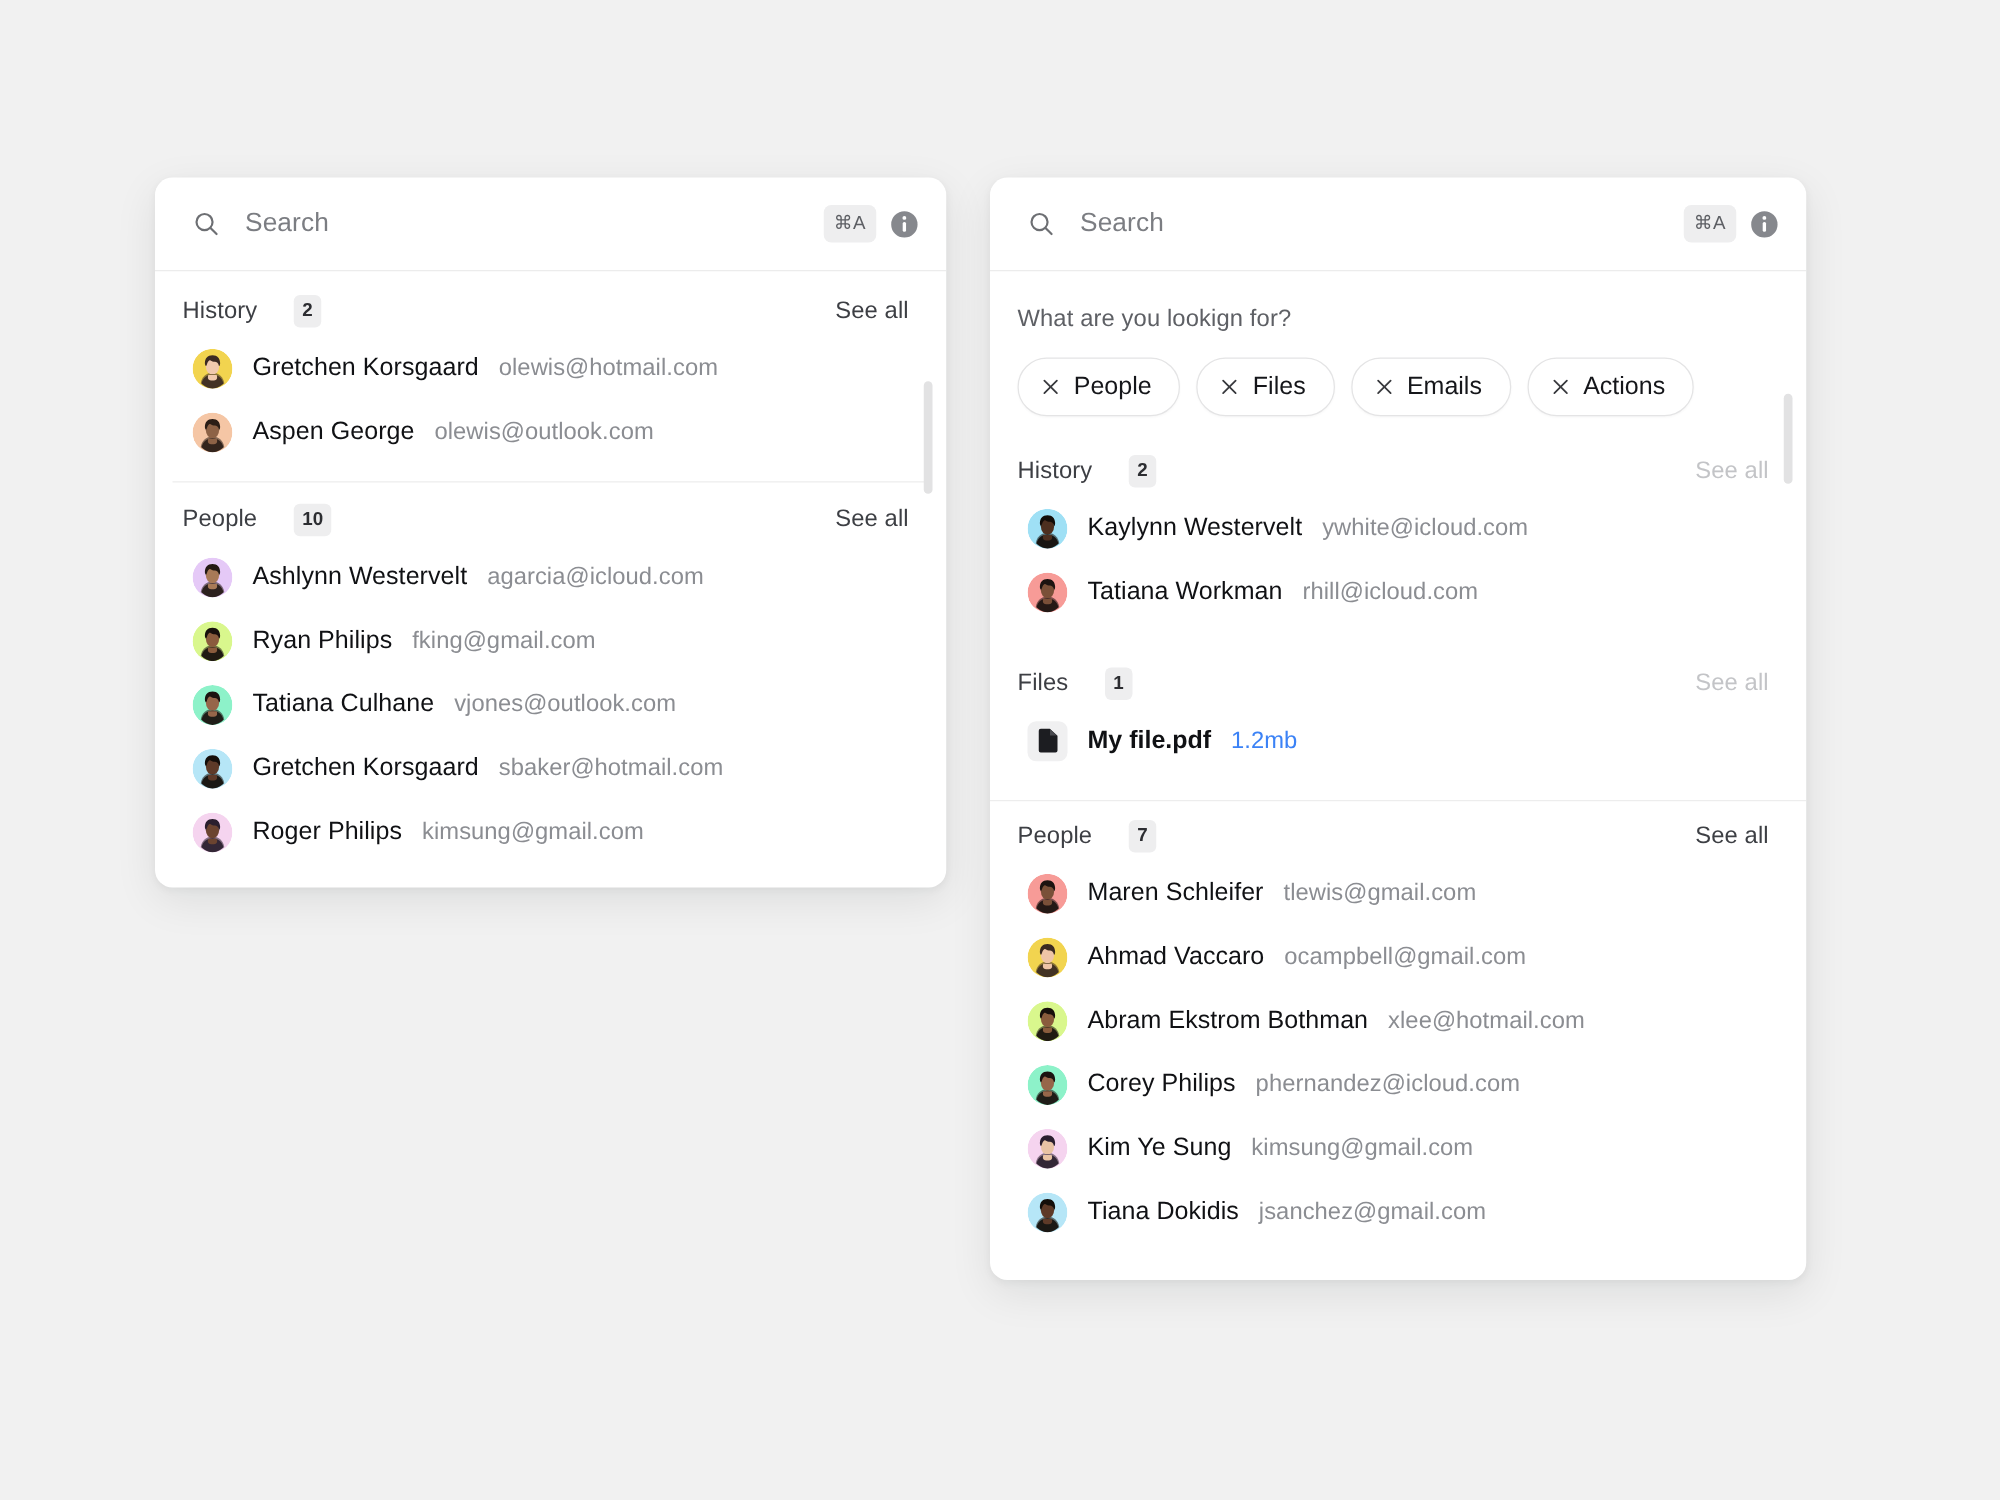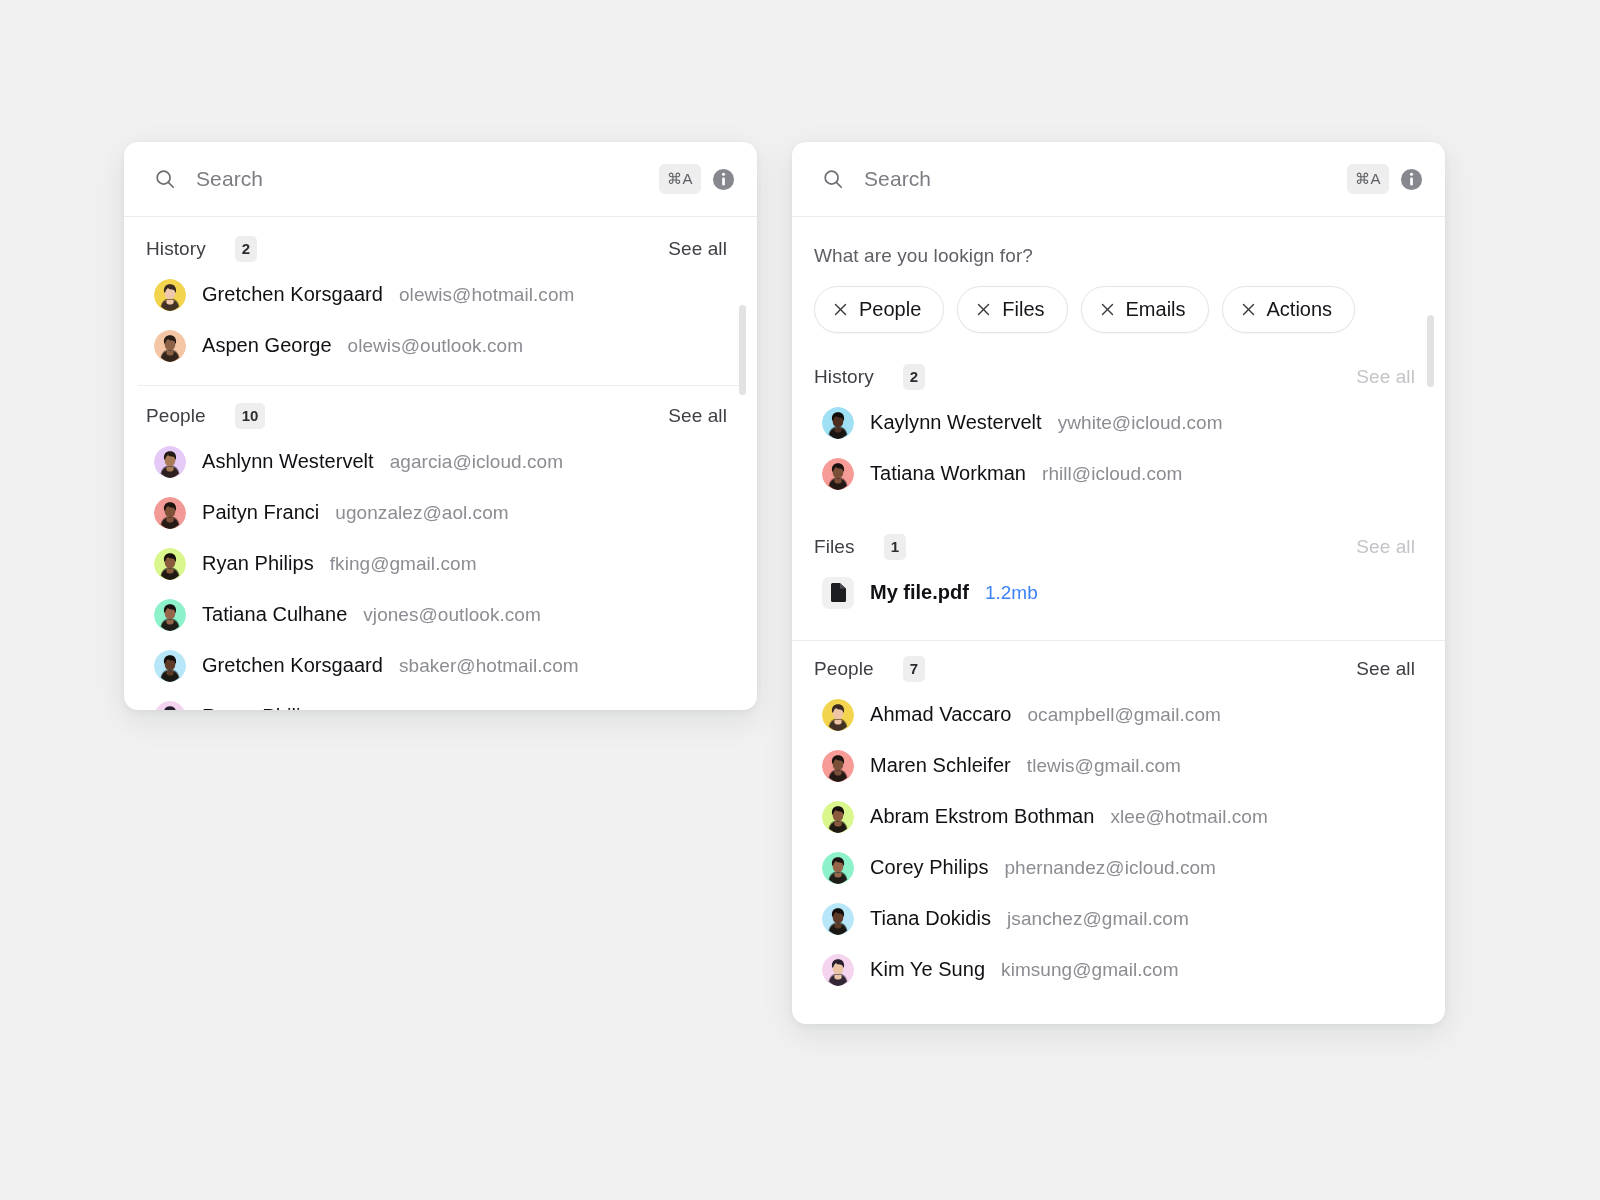--- a/index.html
+++ b/index.html
@@ -240,34 +240,20 @@
                 <path d="M16 20.6c4.6 0 7.8 2.9 8.7 7.2A16 16 0 0 1 16 32a16 16 0 0 1-8.7-4.2c.9-4.3 4.1-7.2 8.7-7.2z" fill="#241a14" opacity=".9"></path>
                 <path d="M12.6 20.9h6.8c.4 1.4.4 2.5 0 3.3-.9 1.7-5.9 1.7-6.8 0-.4-.8-.4-1.9 0-3.3z" fill="#a87a57"></path>
               </svg>
             </span>
           <span class="row-name">Ashlynn Westervelt</span>
           <span class="row-sub">agarcia@icloud.com</span>
         </div>
         <div class="row">
           <span class="avatar">
               <svg viewBox="0 0 32 32">
-                <circle cx="16" cy="16" r="16" fill="#f29a95"></circle>
-                <path d="M16 19.2c5.2 0 8.6 3.4 9.4 8.3A16 16 0 0 1 16 32a16 16 0 0 1-9.4-4.5c.8-4.9 4.2-8.3 9.4-8.3z" fill="#1d1410" opacity=".55"></path>
-                <ellipse cx="16" cy="14.2" rx="5.3" ry="6.4" fill="#7d5239"></ellipse>
-                <path d="M16 5.2c4 0 6.1 2.6 6.1 6.2 0 1.3-.3 2.3-.7 2.3-.5 0-.4-1.8-1.5-2.6-1.3-.9-2.6-.4-3.9-.9-1.3-.5-2-1.3-2.6-.8-1 .8-1.6 2.1-1.9 3.2-.2.8-.4 1.2-.8 1.1-.5-.2-.8-1.3-.8-2.3 0-3.6 2.1-6.2 6.1-6.2z" fill="#1d1410"></path>
-                <path d="M16 20.6c4.6 0 7.8 2.9 8.7 7.2A16 16 0 0 1 16 32a16 16 0 0 1-8.7-4.2c.9-4.3 4.1-7.2 8.7-7.2z" fill="#1d1410" opacity=".9"></path>
-                <path d="M12.6 20.9h6.8c.4 1.4.4 2.5 0 3.3-.9 1.7-5.9 1.7-6.8 0-.4-.8-.4-1.9 0-3.3z" fill="#7d5239"></path>
-              </svg>
-            </span>
-          <span class="row-name">Paityn Franci</span>
-          <span class="row-sub">ugonzalez@aol.com</span>
-        </div>
-        <div class="row">
-          <span class="avatar">
-              <svg viewBox="0 0 32 32">
                 <circle cx="16" cy="16" r="16" fill="#d9f78d"></circle>
                 <path d="M16 19.2c5.2 0 8.6 3.4 9.4 8.3A16 16 0 0 1 16 32a16 16 0 0 1-9.4-4.5c.8-4.9 4.2-8.3 9.4-8.3z" fill="#17100c" opacity=".55"></path>
                 <ellipse cx="16" cy="14.2" rx="5.3" ry="6.4" fill="#8a5c3d"></ellipse>
                 <path d="M16 5.2c4 0 6.1 2.6 6.1 6.2 0 1.3-.3 2.3-.7 2.3-.5 0-.4-1.8-1.5-2.6-1.3-.9-2.6-.4-3.9-.9-1.3-.5-2-1.3-2.6-.8-1 .8-1.6 2.1-1.9 3.2-.2.8-.4 1.2-.8 1.1-.5-.2-.8-1.3-.8-2.3 0-3.6 2.1-6.2 6.1-6.2z" fill="#17100c"></path>
                 <path d="M16 20.6c4.6 0 7.8 2.9 8.7 7.2A16 16 0 0 1 16 32a16 16 0 0 1-8.7-4.2c.9-4.3 4.1-7.2 8.7-7.2z" fill="#17100c" opacity=".9"></path>
                 <path d="M12.6 20.9h6.8c.4 1.4.4 2.5 0 3.3-.9 1.7-5.9 1.7-6.8 0-.4-.8-.4-1.9 0-3.3z" fill="#8a5c3d"></path>
               </svg>
             </span>
           <span class="row-name">Ryan Philips</span>
           <span class="row-sub">fking@gmail.com</span>
@@ -445,48 +431,48 @@
 
       <div class="section">
         <div class="section-head">
           <span class="section-title">People</span>
           <span class="count-badge">7</span>
           <span class="see-all">See all</span>
         </div>
         <div class="row">
           <span class="avatar">
               <svg viewBox="0 0 32 32">
+                <circle cx="16" cy="16" r="16" fill="#f79b97"></circle>
+                <path d="M16 19.2c5.2 0 8.6 3.4 9.4 8.3A16 16 0 0 1 16 32a16 16 0 0 1-9.4-4.5c.8-4.9 4.2-8.3 9.4-8.3z" fill="#1c1310" opacity=".55"></path>
+                <ellipse cx="16" cy="14.2" rx="5.3" ry="6.4" fill="#7a5038"></ellipse>
+                <path d="M16 5.2c4 0 6.1 2.6 6.1 6.2 0 1.3-.3 2.3-.7 2.3-.5 0-.4-1.8-1.5-2.6-1.3-.9-2.6-.4-3.9-.9-1.3-.5-2-1.3-2.6-.8-1 .8-1.6 2.1-1.9 3.2-.2.8-.4 1.2-.8 1.1-.5-.2-.8-1.3-.8-2.3 0-3.6 2.1-6.2 6.1-6.2z" fill="#1c1310"></path>
+                <path d="M16 20.6c4.6 0 7.8 2.9 8.7 7.2A16 16 0 0 1 16 32a16 16 0 0 1-8.7-4.2c.9-4.3 4.1-7.2 8.7-7.2z" fill="#1c1310" opacity=".9"></path>
+                <path d="M12.6 20.9h6.8c.4 1.4.4 2.5 0 3.3-.9 1.7-5.9 1.7-6.8 0-.4-.8-.4-1.9 0-3.3z" fill="#7a5038"></path>
+              </svg>
+            </span>
+          <span class="row-name">Maren Schleifer</span>
+          <span class="row-sub">tlewis@gmail.com</span>
+        </div>
+        <div class="row">
+          <span class="avatar">
+              <svg viewBox="0 0 32 32">
                 <circle cx="16" cy="16" r="16" fill="#f2d44f"></circle>
                 <path d="M16 19.2c5.2 0 8.6 3.4 9.4 8.3A16 16 0 0 1 16 32a16 16 0 0 1-9.4-4.5c.8-4.9 4.2-8.3 9.4-8.3z" fill="#3a2a21" opacity=".55"></path>
                 <ellipse cx="16" cy="14.2" rx="5.3" ry="6.4" fill="#eec4a6"></ellipse>
                 <path d="M16 5.2c4 0 6.1 2.6 6.1 6.2 0 1.3-.3 2.3-.7 2.3-.5 0-.4-1.8-1.5-2.6-1.3-.9-2.6-.4-3.9-.9-1.3-.5-2-1.3-2.6-.8-1 .8-1.6 2.1-1.9 3.2-.2.8-.4 1.2-.8 1.1-.5-.2-.8-1.3-.8-2.3 0-3.6 2.1-6.2 6.1-6.2z" fill="#3a2a21"></path>
                 <path d="M16 20.6c4.6 0 7.8 2.9 8.7 7.2A16 16 0 0 1 16 32a16 16 0 0 1-8.7-4.2c.9-4.3 4.1-7.2 8.7-7.2z" fill="#3a2a21" opacity=".9"></path>
                 <path d="M12.6 20.9h6.8c.4 1.4.4 2.5 0 3.3-.9 1.7-5.9 1.7-6.8 0-.4-.8-.4-1.9 0-3.3z" fill="#eec4a6"></path>
               </svg>
             </span>
           <span class="row-name">Ahmad Vaccaro</span>
           <span class="row-sub">ocampbell@gmail.com</span>
         </div>
         <div class="row">
           <span class="avatar">
               <svg viewBox="0 0 32 32">
-                <circle cx="16" cy="16" r="16" fill="#f79b97"></circle>
-                <path d="M16 19.2c5.2 0 8.6 3.4 9.4 8.3A16 16 0 0 1 16 32a16 16 0 0 1-9.4-4.5c.8-4.9 4.2-8.3 9.4-8.3z" fill="#1c1310" opacity=".55"></path>
-                <ellipse cx="16" cy="14.2" rx="5.3" ry="6.4" fill="#7a5038"></ellipse>
-                <path d="M16 5.2c4 0 6.1 2.6 6.1 6.2 0 1.3-.3 2.3-.7 2.3-.5 0-.4-1.8-1.5-2.6-1.3-.9-2.6-.4-3.9-.9-1.3-.5-2-1.3-2.6-.8-1 .8-1.6 2.1-1.9 3.2-.2.8-.4 1.2-.8 1.1-.5-.2-.8-1.3-.8-2.3 0-3.6 2.1-6.2 6.1-6.2z" fill="#1c1310"></path>
-                <path d="M16 20.6c4.6 0 7.8 2.9 8.7 7.2A16 16 0 0 1 16 32a16 16 0 0 1-8.7-4.2c.9-4.3 4.1-7.2 8.7-7.2z" fill="#1c1310" opacity=".9"></path>
-                <path d="M12.6 20.9h6.8c.4 1.4.4 2.5 0 3.3-.9 1.7-5.9 1.7-6.8 0-.4-.8-.4-1.9 0-3.3z" fill="#7a5038"></path>
-              </svg>
-            </span>
-          <span class="row-name">Maren Schleifer</span>
-          <span class="row-sub">tlewis@gmail.com</span>
-        </div>
-        <div class="row">
-          <span class="avatar">
-              <svg viewBox="0 0 32 32">
                 <circle cx="16" cy="16" r="16" fill="#d9f78d"></circle>
                 <path d="M16 19.2c5.2 0 8.6 3.4 9.4 8.3A16 16 0 0 1 16 32a16 16 0 0 1-9.4-4.5c.8-4.9 4.2-8.3 9.4-8.3z" fill="#17100c" opacity=".55"></path>
                 <ellipse cx="16" cy="14.2" rx="5.3" ry="6.4" fill="#8a5c3d"></ellipse>
                 <path d="M16 5.2c4 0 6.1 2.6 6.1 6.2 0 1.3-.3 2.3-.7 2.3-.5 0-.4-1.8-1.5-2.6-1.3-.9-2.6-.4-3.9-.9-1.3-.5-2-1.3-2.6-.8-1 .8-1.6 2.1-1.9 3.2-.2.8-.4 1.2-.8 1.1-.5-.2-.8-1.3-.8-2.3 0-3.6 2.1-6.2 6.1-6.2z" fill="#17100c"></path>
                 <path d="M16 20.6c4.6 0 7.8 2.9 8.7 7.2A16 16 0 0 1 16 32a16 16 0 0 1-8.7-4.2c.9-4.3 4.1-7.2 8.7-7.2z" fill="#17100c" opacity=".9"></path>
                 <path d="M12.6 20.9h6.8c.4 1.4.4 2.5 0 3.3-.9 1.7-5.9 1.7-6.8 0-.4-.8-.4-1.9 0-3.3z" fill="#8a5c3d"></path>
               </svg>
             </span>
           <span class="row-name">Abram Ekstrom Bothman</span>
           <span class="row-sub">xlee@hotmail.com</span>
@@ -501,42 +487,42 @@
                 <path d="M16 20.6c4.6 0 7.8 2.9 8.7 7.2A16 16 0 0 1 16 32a16 16 0 0 1-8.7-4.2c.9-4.3 4.1-7.2 8.7-7.2z" fill="#1b1310" opacity=".9"></path>
                 <path d="M12.6 20.9h6.8c.4 1.4.4 2.5 0 3.3-.9 1.7-5.9 1.7-6.8 0-.4-.8-.4-1.9 0-3.3z" fill="#96664a"></path>
               </svg>
             </span>
           <span class="row-name">Corey Philips</span>
           <span class="row-sub">phernandez@icloud.com</span>
         </div>
         <div class="row">
           <span class="avatar">
               <svg viewBox="0 0 32 32">
+                <circle cx="16" cy="16" r="16" fill="#f5d4ef"></circle>
+                <path d="M16 19.2c5.2 0 8.6 3.4 9.4 8.3A16 16 0 0 1 16 32a16 16 0 0 1-9.4-4.5c.8-4.9 4.2-8.3 9.4-8.3z" fill="#2a1f2e" opacity=".55"></path>
+                <ellipse cx="16" cy="14.2" rx="5.3" ry="6.4" fill="#e8c3a4"></ellipse>
+                <path d="M16 5.2c4 0 6.1 2.6 6.1 6.2 0 1.3-.3 2.3-.7 2.3-.5 0-.4-1.8-1.5-2.6-1.3-.9-2.6-.4-3.9-.9-1.3-.5-2-1.3-2.6-.8-1 .8-1.6 2.1-1.9 3.2-.2.8-.4 1.2-.8 1.1-.5-.2-.8-1.3-.8-2.3 0-3.6 2.1-6.2 6.1-6.2z" fill="#2a1f2e"></path>
+                <path d="M16 20.6c4.6 0 7.8 2.9 8.7 7.2A16 16 0 0 1 16 32a16 16 0 0 1-8.7-4.2c.9-4.3 4.1-7.2 8.7-7.2z" fill="#2a1f2e" opacity=".9"></path>
+                <path d="M12.6 20.9h6.8c.4 1.4.4 2.5 0 3.3-.9 1.7-5.9 1.7-6.8 0-.4-.8-.4-1.9 0-3.3z" fill="#e8c3a4"></path>
+              </svg>
+            </span>
+          <span class="row-name">Kim Ye Sung</span>
+          <span class="row-sub">kimsung@gmail.com</span>
+        </div>
+        <div class="row">
+          <span class="avatar">
+              <svg viewBox="0 0 32 32">
                 <circle cx="16" cy="16" r="16" fill="#b6e6f7"></circle>
                 <path d="M16 19.2c5.2 0 8.6 3.4 9.4 8.3A16 16 0 0 1 16 32a16 16 0 0 1-9.4-4.5c.8-4.9 4.2-8.3 9.4-8.3z" fill="#140e0a" opacity=".55"></path>
                 <ellipse cx="16" cy="14.2" rx="5.3" ry="6.4" fill="#5e3a28"></ellipse>
                 <path d="M16 5.2c4 0 6.1 2.6 6.1 6.2 0 1.3-.3 2.3-.7 2.3-.5 0-.4-1.8-1.5-2.6-1.3-.9-2.6-.4-3.9-.9-1.3-.5-2-1.3-2.6-.8-1 .8-1.6 2.1-1.9 3.2-.2.8-.4 1.2-.8 1.1-.5-.2-.8-1.3-.8-2.3 0-3.6 2.1-6.2 6.1-6.2z" fill="#140e0a"></path>
                 <path d="M16 20.6c4.6 0 7.8 2.9 8.7 7.2A16 16 0 0 1 16 32a16 16 0 0 1-8.7-4.2c.9-4.3 4.1-7.2 8.7-7.2z" fill="#140e0a" opacity=".9"></path>
                 <path d="M12.6 20.9h6.8c.4 1.4.4 2.5 0 3.3-.9 1.7-5.9 1.7-6.8 0-.4-.8-.4-1.9 0-3.3z" fill="#5e3a28"></path>
               </svg>
             </span>
           <span class="row-name">Tiana Dokidis</span>
           <span class="row-sub">jsanchez@gmail.com</span>
         </div>
-        <div class="row">
-          <span class="avatar">
-              <svg viewBox="0 0 32 32">
-                <circle cx="16" cy="16" r="16" fill="#f5d4ef"></circle>
-                <path d="M16 19.2c5.2 0 8.6 3.4 9.4 8.3A16 16 0 0 1 16 32a16 16 0 0 1-9.4-4.5c.8-4.9 4.2-8.3 9.4-8.3z" fill="#2a1f2e" opacity=".55"></path>
-                <ellipse cx="16" cy="14.2" rx="5.3" ry="6.4" fill="#e8c3a4"></ellipse>
-                <path d="M16 5.2c4 0 6.1 2.6 6.1 6.2 0 1.3-.3 2.3-.7 2.3-.5 0-.4-1.8-1.5-2.6-1.3-.9-2.6-.4-3.9-.9-1.3-.5-2-1.3-2.6-.8-1 .8-1.6 2.1-1.9 3.2-.2.8-.4 1.2-.8 1.1-.5-.2-.8-1.3-.8-2.3 0-3.6 2.1-6.2 6.1-6.2z" fill="#2a1f2e"></path>
-                <path d="M16 20.6c4.6 0 7.8 2.9 8.7 7.2A16 16 0 0 1 16 32a16 16 0 0 1-8.7-4.2c.9-4.3 4.1-7.2 8.7-7.2z" fill="#2a1f2e" opacity=".9"></path>
-                <path d="M12.6 20.9h6.8c.4 1.4.4 2.5 0 3.3-.9 1.7-5.9 1.7-6.8 0-.4-.8-.4-1.9 0-3.3z" fill="#e8c3a4"></path>
-              </svg>
-            </span>
-          <span class="row-name">Kim Ye Sung</span>
-          <span class="row-sub">kimsung@gmail.com</span>
-        </div>
       </div>
     </div>
   </div>
 
 </div>
 
 </body></html>

